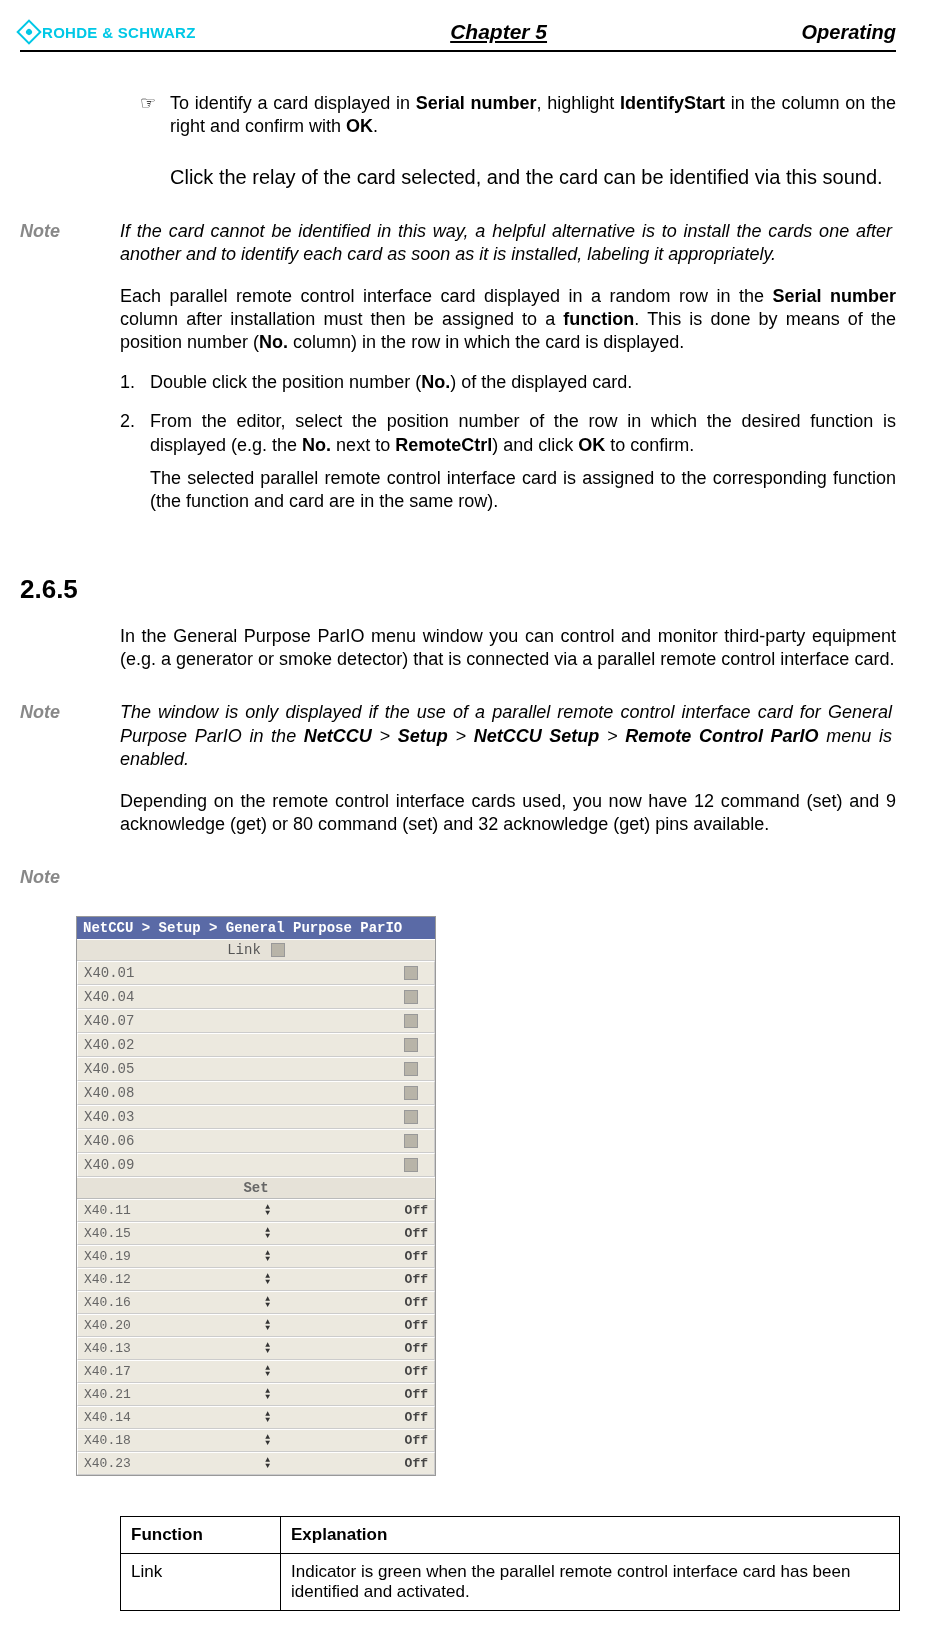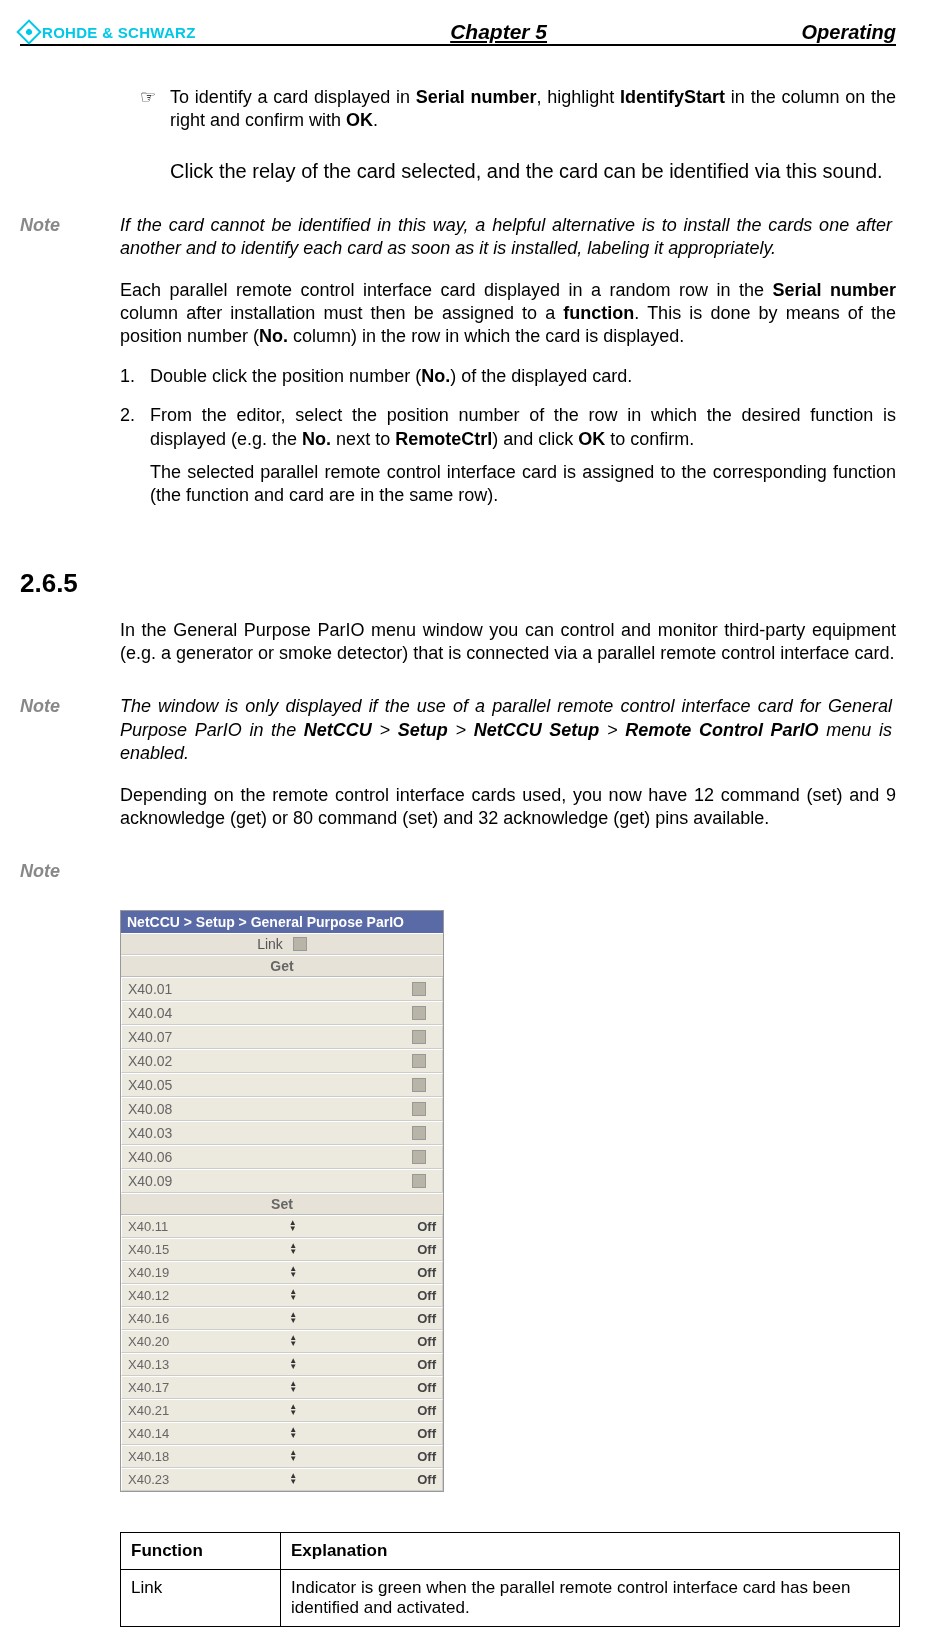--- a/index.html
+++ b/index.html
@@ -9,20 +9,21 @@
     background: #fff;
     color: #000;
     width: 952px;
     padding: 20px 56px 20px 20px;
   }
   .header {
     display: flex;
     align-items: center;
     justify-content: space-between;
     border-bottom: 2px solid #000;
+    padding-bottom: 6px;
     margin-bottom: 40px;
   }
   .logo {
     color: #00c8e6;
     font-weight: bold;
     font-size: 15px;
     letter-spacing: 0.3px;
     display: flex;
     align-items: center;
     gap: 4px;
@@ -132,25 +133,25 @@
   }
   .h2-title {
     font-size: 26px;
     font-weight: bold;
   }
   .bold { font-weight: bold; }
   .biold { font-weight: bold; font-style: italic; }
 
   
   .embed {
-    margin-left: 100px;
+    margin-left: 56px;
     margin-top: 26px;
-    width: 324px;
+    width: 360px;
     border: 1px solid #999;
-    font-family: Liberation Sans, sans-serif;
+    font-family: Liberation Mono, monospace;
     font-size: 14px;
     color: #555;
   }
   .embed-title {
     background: #5a6aa6;
     color: #fff;
     font-weight: bold;
     padding: 3px 6px;
     font-size: 14px;
   }
@@ -305,21 +306,20 @@
 <div class="note-row">
   <div class="note-label">Note</div>
 </div>
 
 <div class="embed">
   <div class="embed-title">NetCCU  &gt; Setup &gt; General Purpose ParIO</div>
   <div class="embed-link-row">
     <span>Link</span>
     <span class="led"></span>
   </div>
-  <div class="section-bar">Get</div>
   <div class="grid3">
     <div class="gcell">
         <span>X40.01</span>
         <span class="led"></span>
       </div>
     <div class="gcell">
         <span>X40.04</span>
         <span class="led"></span>
       </div>
     <div class="gcell">

